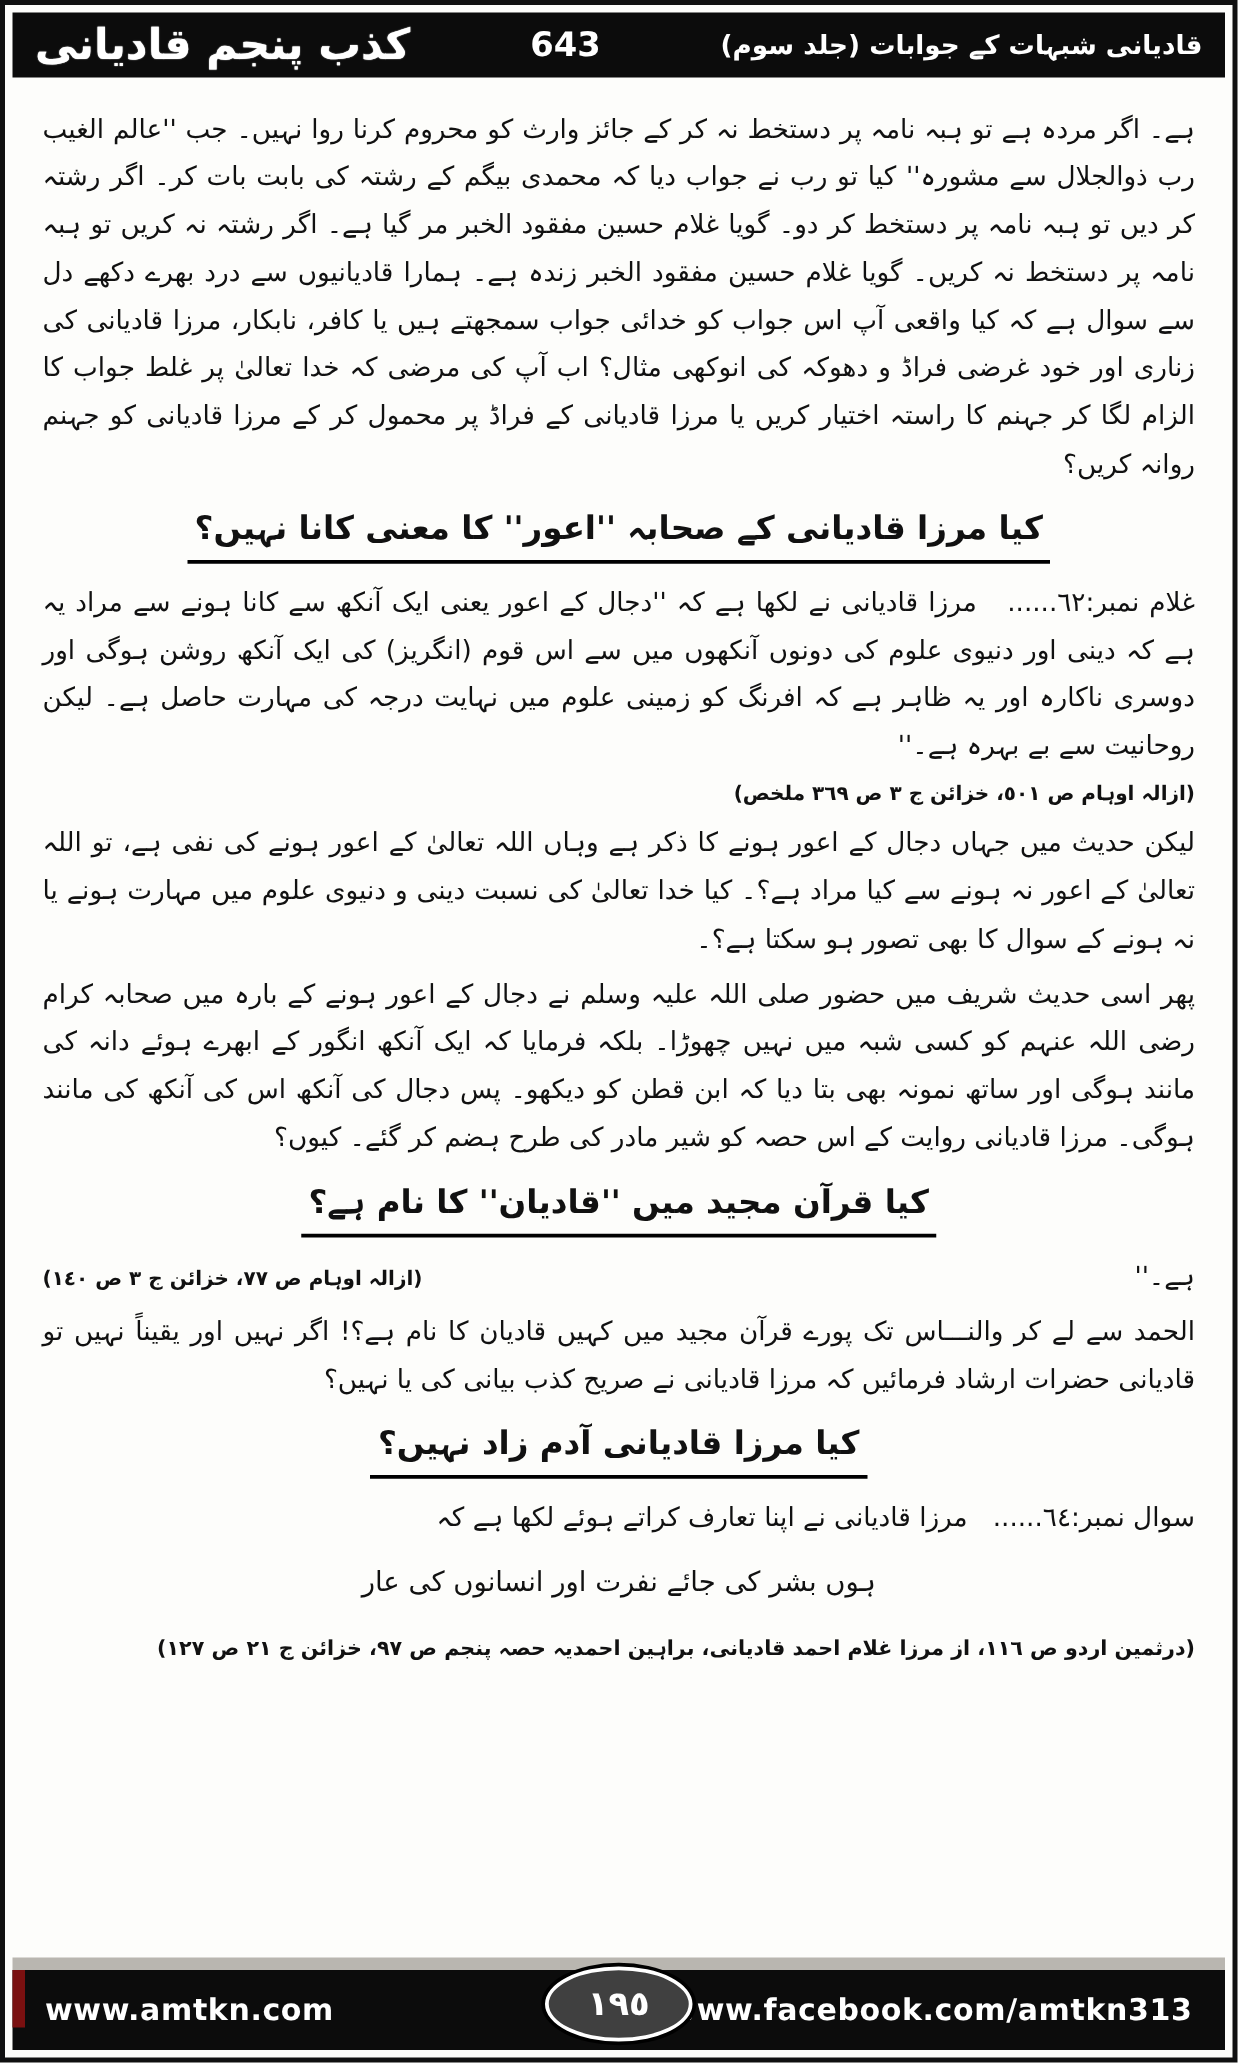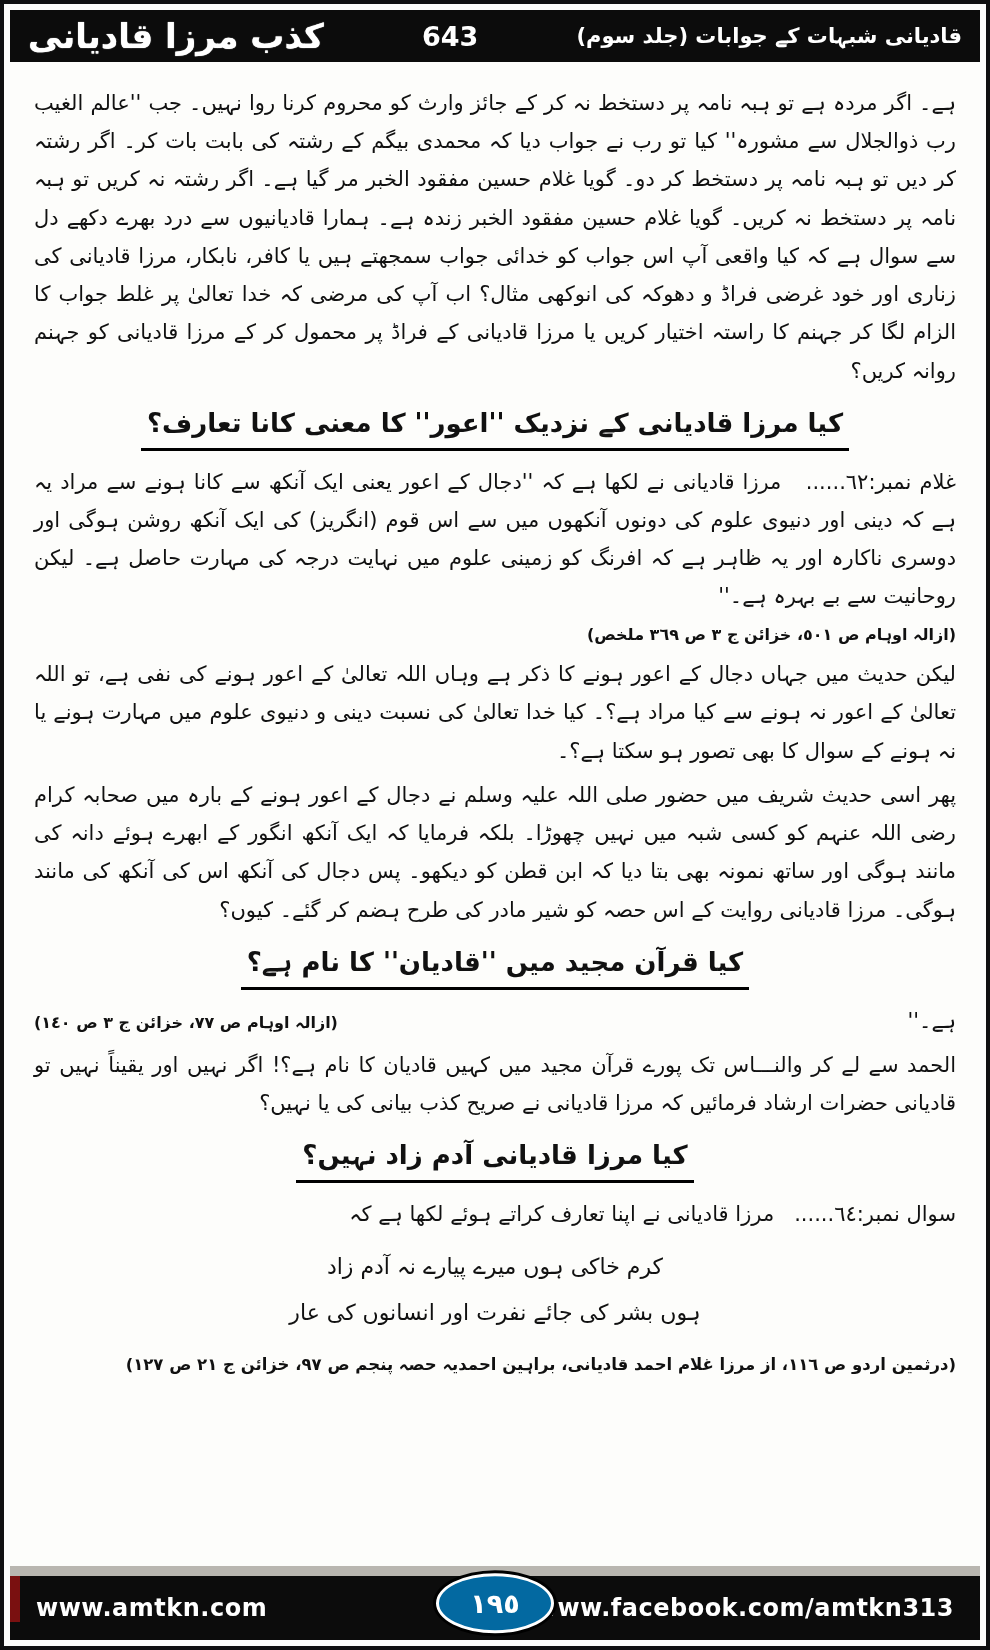--- a/index.html
+++ b/index.html
@@ -107,47 +107,47 @@
   .corner-accent {
     position:absolute; left:0; top:0;
     width:10px; height:46px;
     background:#7a1010;
   }
   .oval {
     position:absolute;
     left:50%; top:50%;
     transform:translate(-50%,-58%);
     width:118px; height:60px;
-    background:#0369a1;
+    background:#404040;
     border:3px solid #fff;
     border-radius:50%;
     box-shadow:0 0 0 3px #000;
     display:flex; align-items:center; justify-content:center;
     color:#fff;
     font-size:27px;
     font-weight:bold;
     direction:rtl;
   }
 </style>
 </head>
 <body>
 
 <div class="page">
 
   <header class="topbar">
     <div class="subtitle">قادیانی شبہات کے جوابات (جلد سوم)</div>
     <div class="pagenum-en">643</div>
-    <div class="booktitle">کذب مرزا قادیانی</div>
+    <div class="booktitle">کذب پنجم قادیانی</div>
   </header>
 
   <main class="bodytext">
 
     <p class="para">ہے۔ اگر مردہ ہے تو ہبہ نامہ پر دستخط نہ کر کے جائز وارث کو محروم کرنا روا نہیں۔ جب ''عالم الغیب رب ذوالجلال سے مشورہ'' کیا تو رب نے جواب دیا کہ محمدی بیگم کے رشتہ کی بابت بات کر۔ اگر رشتہ کر دیں تو ہبہ نامہ پر دستخط کر دو۔ گویا غلام حسین مفقود الخبر مر گیا ہے۔ اگر رشتہ نہ کریں تو ہبہ نامہ پر دستخط نہ کریں۔ گویا غلام حسین مفقود الخبر زندہ ہے۔ ہمارا قادیانیوں سے درد بھرے دکھے دل سے سوال ہے کہ کیا واقعی آپ اس جواب کو خدائی جواب سمجھتے ہیں یا کافر، نابکار، مرزا قادیانی کی زناری اور خود غرضی فراڈ و دھوکہ کی انوکھی مثال؟ اب آپ کی مرضی کہ خدا تعالیٰ پر غلط جواب کا الزام لگا کر جہنم کا راستہ اختیار کریں یا مرزا قادیانی کے فراڈ پر محمول کر کے مرزا قادیانی کو جہنم روانہ کریں؟</p>
 
-    <h2 class="heading"><span>کیا مرزا قادیانی کے نزدیک ''اعور'' کا معنی کانا تعارف؟</span></h2>
+    <h2 class="heading"><span>کیا مرزا قادیانی کے صحابہ ''اعور'' کا معنی کانا نہیں؟</span></h2>
 
     <p class="para qline"><span class="qlabel">غلام نمبر:٦٢......</span>&nbsp;&nbsp;&nbsp;<span>مرزا قادیانی نے لکھا ہے کہ ''دجال کے اعور یعنی ایک آنکھ سے کانا ہونے سے مراد یہ ہے کہ دینی اور دنیوی علوم کی دونوں آنکھوں میں سے اس قوم (انگریز) کی ایک آنکھ روشن ہوگی اور دوسری ناکارہ اور یہ ظاہر ہے کہ افرنگ کو زمینی علوم میں نہایت درجہ کی مہارت حاصل ہے۔ لیکن روحانیت سے بے بہرہ ہے۔''</span></p>
 
     <p class="ref">(ازالہ اوہام ص ٥٠١، خزائن ج ٣ ص ٣٦٩ ملخص)</p>
 
     <p class="para">لیکن حدیث میں جہاں دجال کے اعور ہونے کا ذکر ہے وہاں اللہ تعالیٰ کے اعور ہونے کی نفی ہے، تو اللہ تعالیٰ کے اعور نہ ہونے سے کیا مراد ہے؟۔ کیا خدا تعالیٰ کی نسبت دینی و دنیوی علوم میں مہارت ہونے یا نہ ہونے کے سوال کا بھی تصور ہو سکتا ہے؟۔</p>
 
     <p class="para">پھر اسی حدیث شریف میں حضور صلی اللہ علیہ وسلم نے دجال کے اعور ہونے کے بارہ میں صحابہ کرام رضی اللہ عنہم کو کسی شبہ میں نہیں چھوڑا۔ بلکہ فرمایا کہ ایک آنکھ انگور کے ابھرے ہوئے دانہ کی مانند ہوگی اور ساتھ نمونہ بھی بتا دیا کہ ابن قطن کو دیکھو۔ پس دجال کی آنکھ اس کی آنکھ کی مانند ہوگی۔ مرزا قادیانی روایت کے اس حصہ کو شیر مادر کی طرح ہضم کر گئے۔ کیوں؟</p>
 
     <h2 class="heading"><span>کیا قرآن مجید میں ''قادیان'' کا نام ہے؟</span></h2>
@@ -158,21 +158,20 @@
       <span class="ref">(ازالہ اوہام ص ٧٧، خزائن ج ٣ ص ١٤٠)</span>
     </div>
 
     <p class="para">الحمد سے لے کر والنـــاس تک پورے قرآن مجید میں کہیں قادیان کا نام ہے؟! اگر نہیں اور یقیناً نہیں تو قادیانی حضرات ارشاد فرمائیں کہ مرزا قادیانی نے صریح کذب بیانی کی یا نہیں؟</p>
 
     <h2 class="heading"><span>کیا مرزا قادیانی آدم زاد نہیں؟</span></h2>
 
     <p class="para qline"><span class="qlabel">سوال نمبر:٦٤......</span>&nbsp;&nbsp;&nbsp;<span>مرزا قادیانی نے اپنا تعارف کراتے ہوئے لکھا ہے کہ</span></p>
 
     <div class="poetry">
-      <div>کرم خاکی ہوں میرے پیارے نہ آدم زاد</div>
       <div>ہوں بشر کی جائے نفرت اور انسانوں کی عار</div>
     </div>
 
     <p class="ref-final">(درثمین اردو ص ١١٦، از مرزا غلام احمد قادیانی، براہین احمدیہ حصہ پنجم ص ٩٧، خزائن ج ٢١ ص ١٢٧)</p>
 
   </main>
 
   <div class="footer-zone">
     <div class="grey-strip"></div>
     <footer class="botbar">

